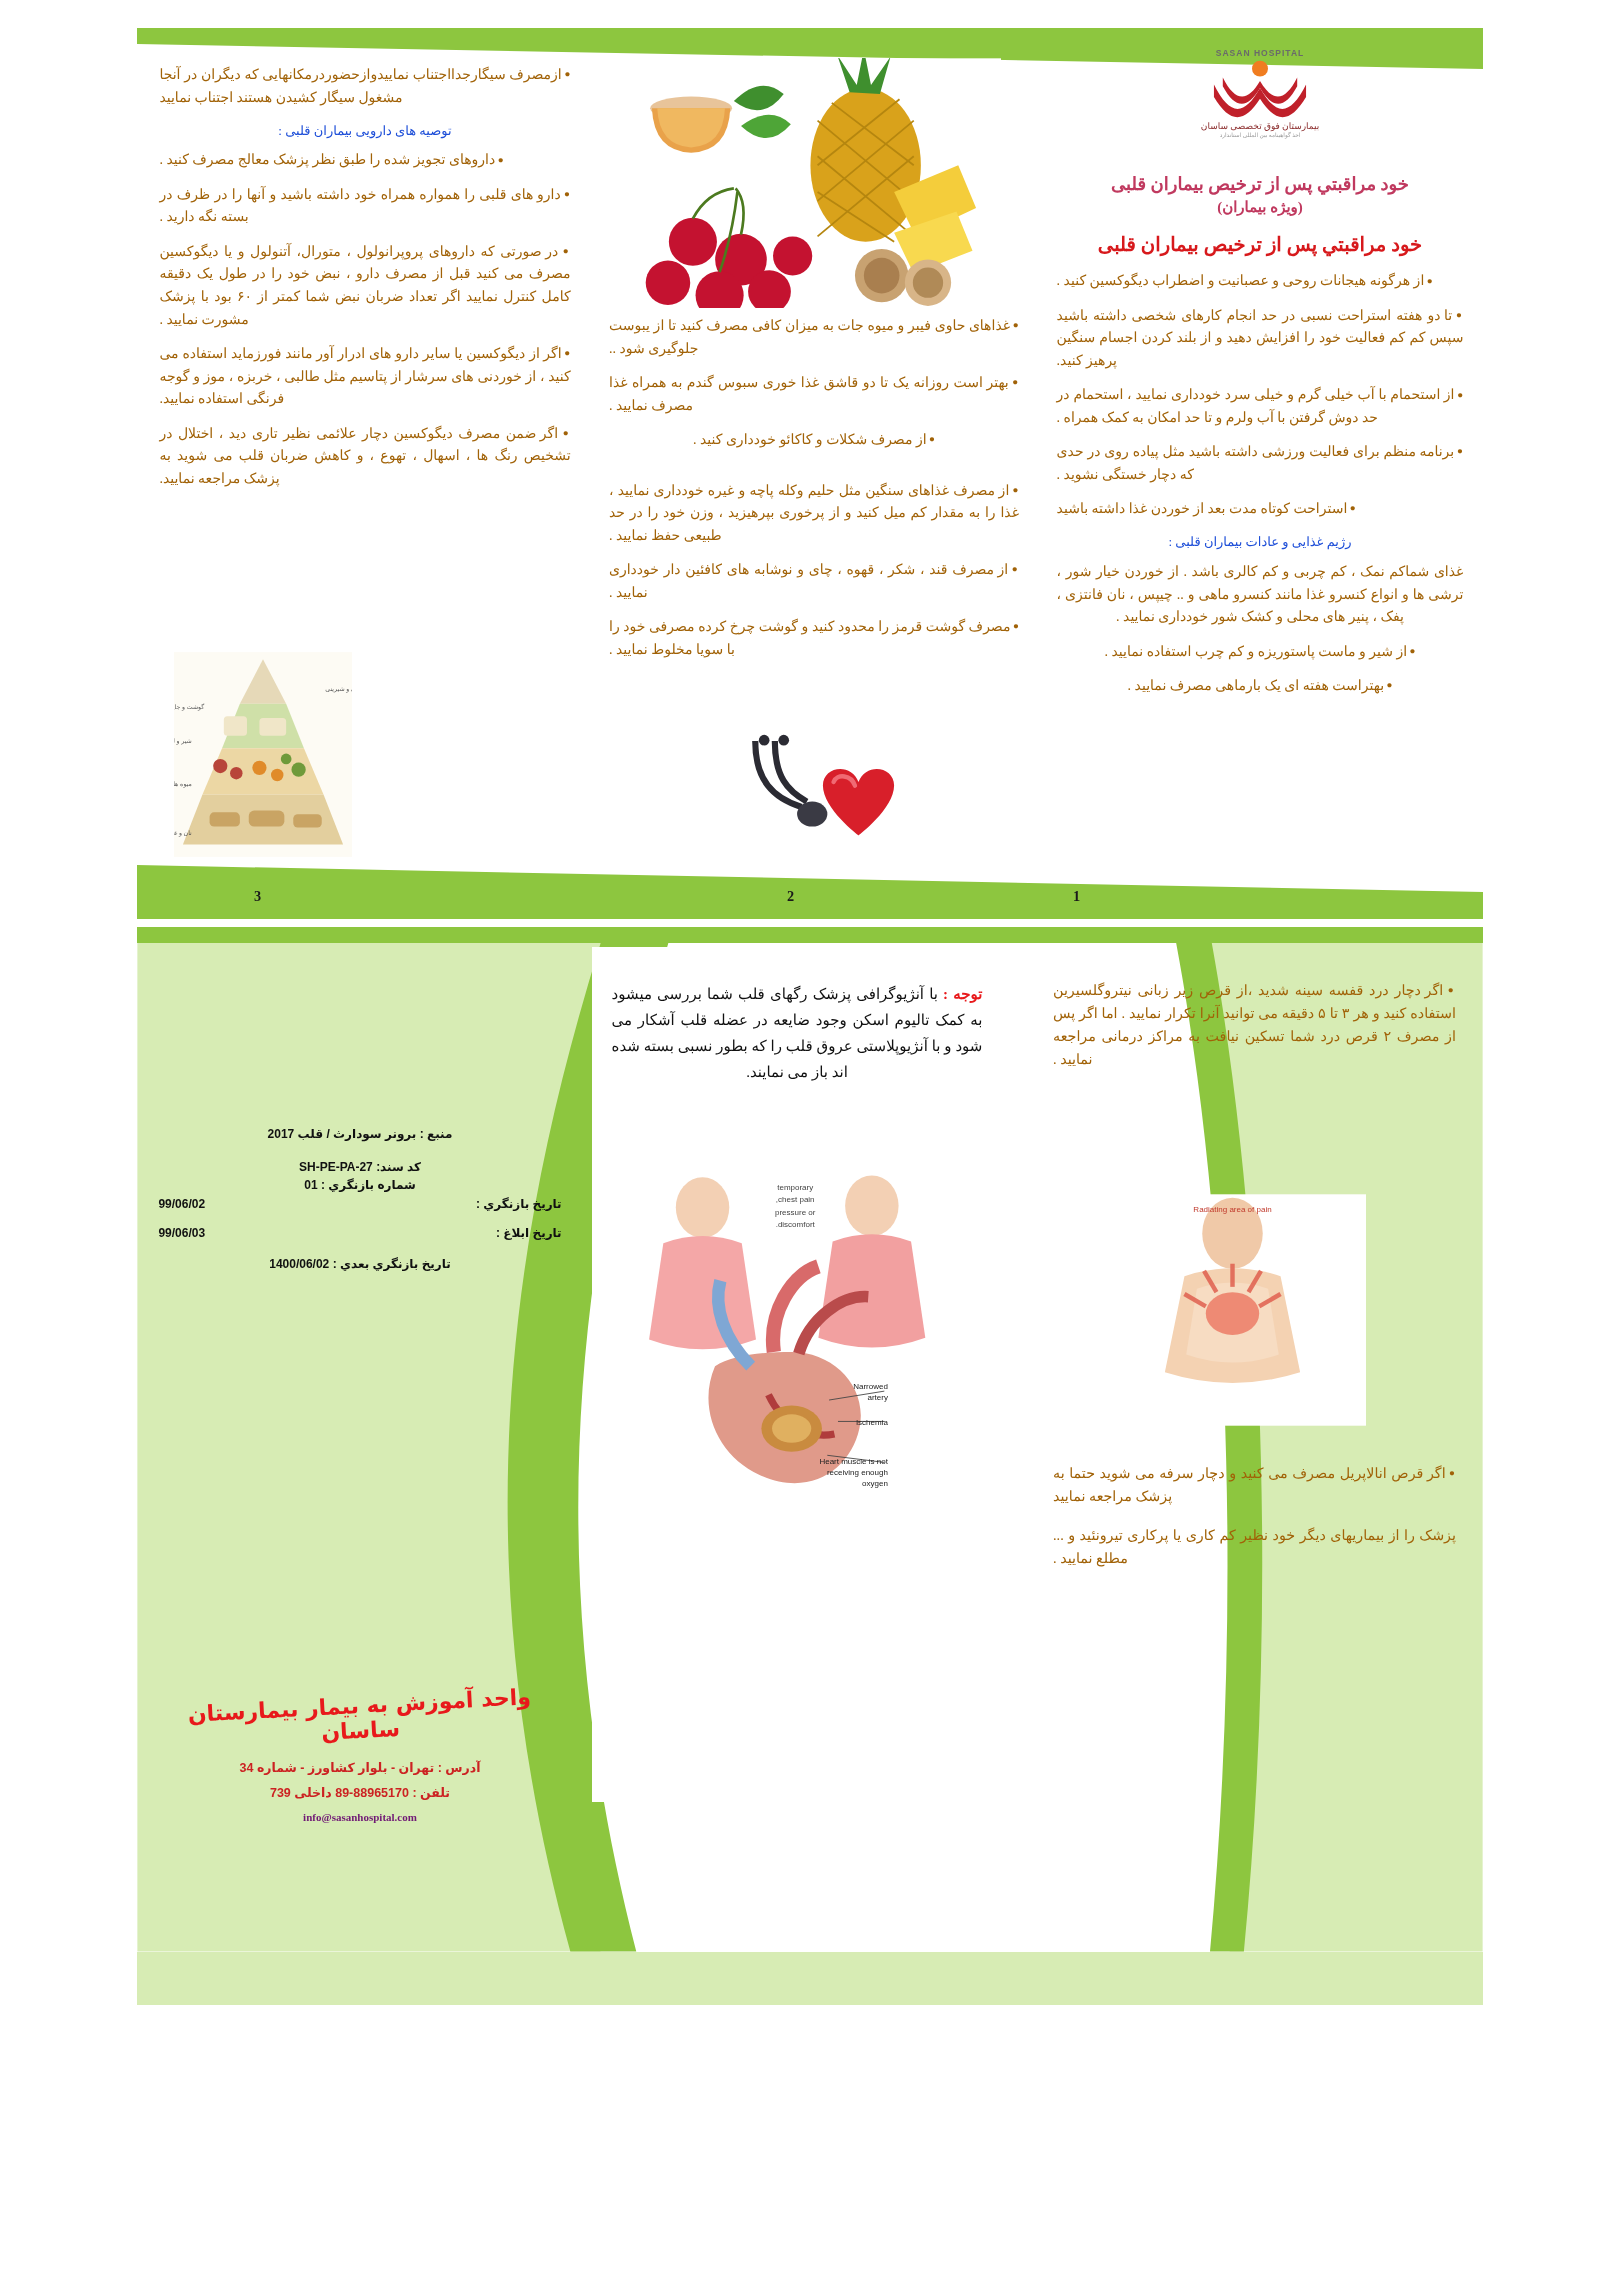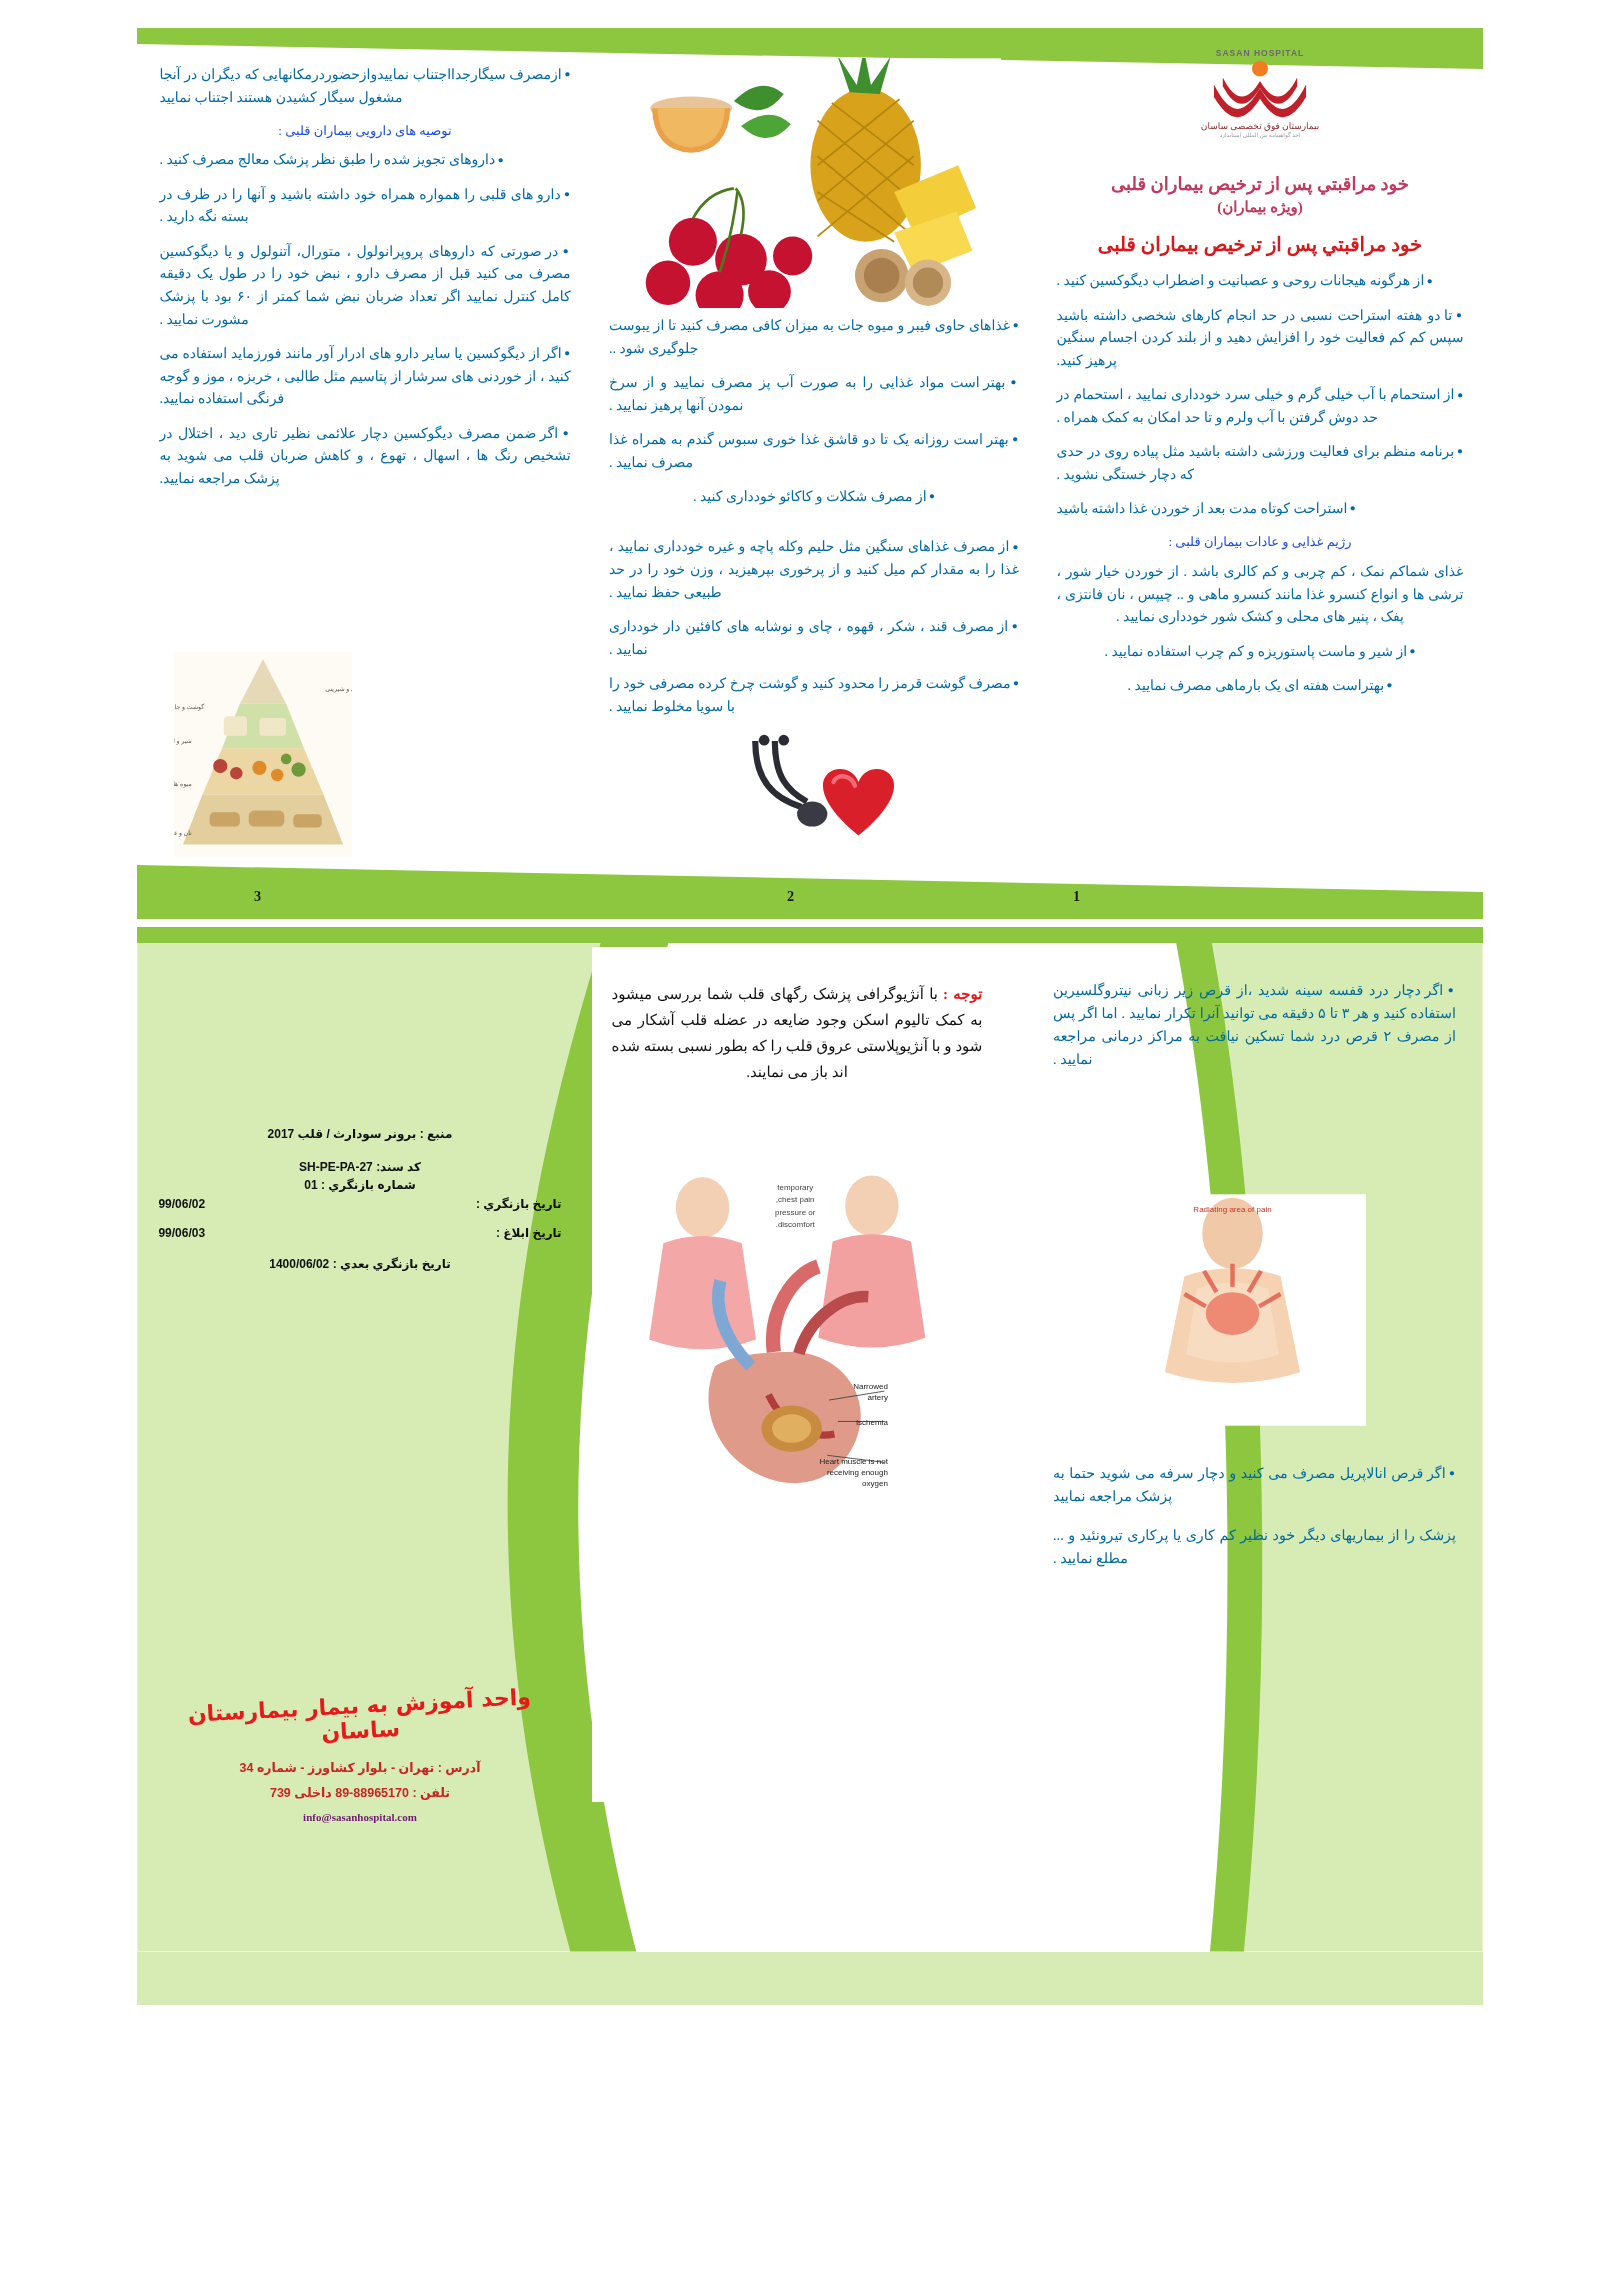--- a/index.html
+++ b/index.html
@@ -20,21 +20,21 @@
 
   
   .col{position:absolute;top:0;height:891px;}
   #s1-col-right{right:0;width:446px;}
   #s1-col-mid{right:446px;width:446px;}
   #s1-col-left{right:891px;width:454px;}
 
   .col-inner{position:absolute;left:0;right:0;}
 
   
-  .p{font-size:14px;line-height:1.62;color:#0369a1;text-align:justify;
+  .p{font-size:14px;line-height:1.62;color:#a16207;text-align:justify;
      text-align-last:center;margin:0 0 11.6px 0;}
   .p.rt{text-align:justify;text-align-last:left;}
   .bullet::before{content:"\25CF\00a0";font-size:9.8px;vertical-align:1.8px;}
   .red-head{color:#1d4ed8;font-size:13.4px;font-weight:normal;text-align:center;
      margin:7px 0 9px 0;line-height:1.5;}
   .red-head.small{font-size:13px;}
 
   
   .logo-wrap{position:absolute;left:50%;transform:translateX(-50%);top:19.6px;
      width:135px;height:105px;text-align:center;}
@@ -172,21 +172,20 @@
 
           <circle cx="286" cy="244" r="30" fill="#c8a271"></circle>
           <circle cx="286" cy="244" r="20" fill="#a97f4f"></circle>
           <circle cx="338" cy="252" r="26" fill="#d8b588"></circle>
           <circle cx="338" cy="252" r="17" fill="#b08a57"></circle>
         </svg>
       </div>
 
       <div class="col-inner" style="top:287px;left:18px;right:18px;">
         <div class="p bullet" style="text-align-last:left;">غذاهای حاوی فیبر و میوه جات به میزان کافی مصرف کنید تا از یبوست جلوگیری شود ..</div>
-        <div class="p bullet" style="text-align-last:left;">بهتر است مواد غذایی را به صورت آب پز مصرف نمایید و از سرخ نمودن آنها پرهیز نمایید .</div>
         <div class="p bullet" style="text-align-last:left;">بهتر است روزانه یک تا دو قاشق غذا خوری سبوس گندم به همراه غذا مصرف نمایید .</div>
         <div class="p bullet" style="text-align-last:center;">از مصرف شکلات و کاکائو خودداری کنید .</div>
         <div class="p bullet" style="text-align-last:left;margin-top:28px;">از مصرف غذاهای سنگین مثل حلیم وکله پاچه و غیره خودداری نمایید ، غذا را به مقدار کم میل کنید و از پرخوری بپرهیزید ، وزن خود را در حد طبیعی حفظ نمایید .</div>
         <div class="p bullet" style="text-align-last:left;">از مصرف قند ، شکر ، قهوه ، چای و نوشابه های کافئین دار خودداری نمایید .</div>
         <div class="p bullet" style="text-align-last:left;">مصرف گوشت قرمز را محدود کنید و گوشت چرخ کرده مصرفی خود را با سویا مخلوط نمایید .</div>
       </div>
 
       <div class="img-box" style="left:134px;top:704px;width:178px;height:125px;">
         <svg width="178" height="125" viewBox="0 0 200 140">
           <rect width="200" height="140" fill="#ffffff"></rect>

